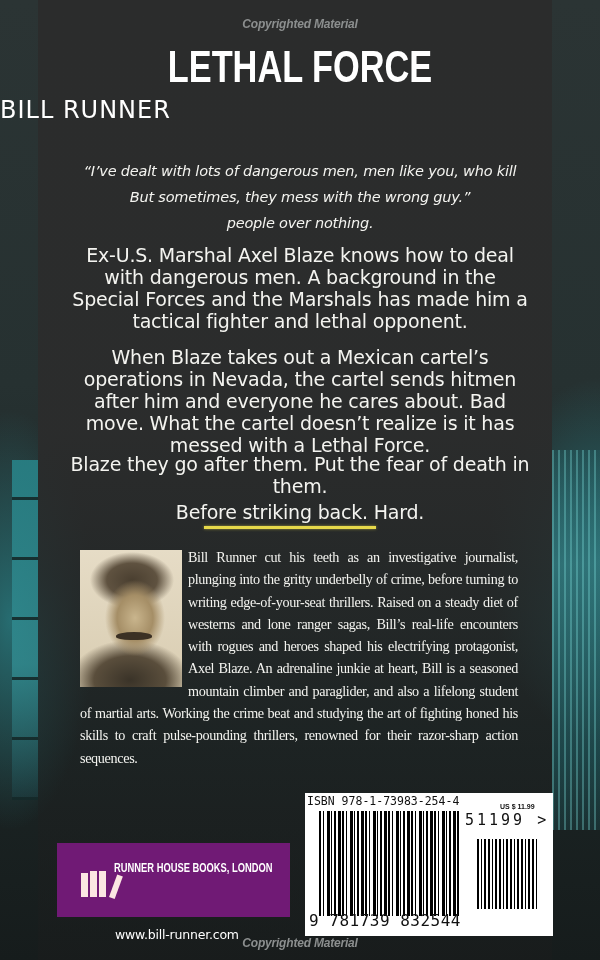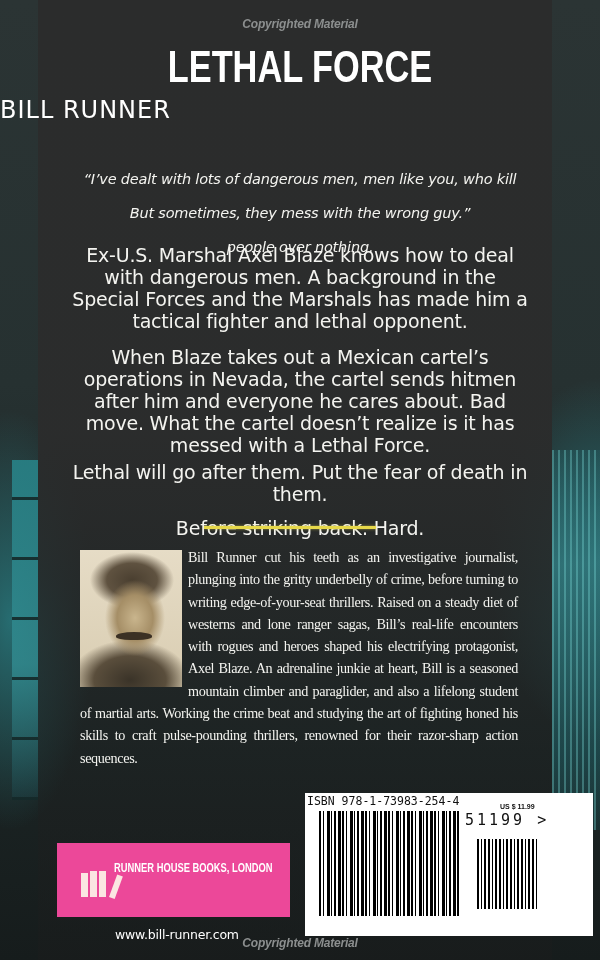--- a/index.html
+++ b/index.html
@@ -47,21 +47,21 @@
     position: absolute; left: 0; top: 96px; width: 600px; 
     font-family: "DejaVu Sans", sans-serif; font-size: 24px; color: #ffffff;
     letter-spacing: 1px;
   }
   .blurb {
     position: absolute; left: 60px; width: 480px; text-align: center;
     font-family: "DejaVu Sans", sans-serif; font-size: 19px; line-height: 22px;
     color: #f4f4f0; letter-spacing: -0.2px;
   }
   .blurb.quote { font-style: italic; font-size: 14.5px; line-height: 22px; }
-  .blurb p { margin: 12px; }
+  .blurb p { margin: 4px; }
   .divider {
     position: absolute; left: 204px; top: 526px; width: 172px; height: 3px;
     background: #e6d84a; box-shadow: 0 0 3px rgba(230,216,74,0.6);
   }
   .photo {
     position: absolute; left: 80px; top: 550px; width: 102px; height: 137px;
     background:
       radial-gradient(ellipse 30px 38px at 55px 68px, #c9b58d 0%, #a58e66 60%, rgba(0,0,0,0) 100%),
       radial-gradient(ellipse 42px 28px at 52px 30px, #4a3f30 0%, #5f5240 60%, rgba(0,0,0,0) 100%),
       radial-gradient(ellipse 60px 40px at 50px 130px, #3a3328 0%, #5a4e3c 60%, rgba(0,0,0,0) 100%),
@@ -71,21 +71,21 @@
     position: absolute; left: 36px; top: 82px; width: 36px; height: 8px;
     background: #3b3024; border-radius: 50% 50% 40% 40%;
   }
   .bio {
     position: absolute; left: 80px; top: 546px; width: 438px;
     font-family: Liberation Serif, serif; font-size: 14.2px; line-height: 22.3px;
     color: #f4f4f0; text-align: justify; letter-spacing: -0.35px;
   }
   .bio .float-spacer { float: left; width: 108px; height: 140px; }
   .barcode-box {
-    position: absolute; left: 305px; top: 793px; width: 288px; height: 143px;
+    position: absolute; left: 305px; top: 793px; width: 248px; height: 143px;
     background: #ffffff; color: #111;
   }
   .isbn-label {
     position: absolute; left: 2px; top: 1px;
     font-family: "DejaVu Sans Mono", monospace; font-size: 11.5px; letter-spacing: 0px;
   }
   .price-label {
     position: absolute; left: 195px; top: 10px; font-family: "Liberation Sans", sans-serif;
     font-size: 7px; font-weight: bold;
   }
@@ -104,21 +104,21 @@
     background: repeating-linear-gradient(90deg,
       #000 0 2px, #fff 2px 4px, #000 4px 5px, #fff 5px 7px, #000 7px 9px, #fff 9px 11px);
   }
   .ean-digits {
     position: absolute; left: 4px; top: 118px;
     font-family: "DejaVu Sans Mono", monospace; font-size: 16px; letter-spacing: 0.5px;
     background: transparent;
   }
   .publisher {
     position: absolute; left: 57px; top: 843px; width: 233px; height: 74px;
-    background: #ec4899;
+    background: #701a75;
   }
   .pub-icon { position: absolute; left: 24px; top: 22px; width: 40px; height: 32px; }
   .pub-icon span { position: absolute; bottom: 0; background: #fbe6e2; }
   .pub-name {
     position: absolute; left: 57px; top: 17px; width: 170px;
     font-family: "Liberation Sans", sans-serif; font-weight: bold; font-size: 13px;
     color: #ffffff; transform: scaleX(0.72); transform-origin: left center; white-space: nowrap;
   }
   .pub-url {
     position: absolute; left: 58px; top: 40px;
@@ -142,41 +142,42 @@
   <p>“I’ve dealt with lots of dangerous men, men like you, who kill</p>
   <p>But sometimes, they mess with the wrong guy.”</p>
   <p>people over nothing.</p>
 </div>
 
 <div class="blurb" style="top:244px; left:72px; width:456px;">Ex-U.S. Marshal Axel Blaze knows how to deal with dangerous men. A background in the Special Forces and the Marshals has made him a tactical fighter and lethal opponent.</div>
 
 <div class="blurb" style="top:346px; left:64px; width:472px;">When Blaze takes out a Mexican cartel’s operations in Nevada, the cartel sends hitmen after him and everyone he cares about. Bad move. What the cartel doesn’t realize is it has messed with a Lethal Force.</div>
 
 <div class="blurb" style="top:449px;">
-  <p>Lethal will go after them. Put the fear of death in them.</p>
+  <p>Blaze they go after them. Put the fear of death in them.</p>
   <p>Before striking back. Hard.</p>
 </div>
 
 <div class="divider"></div>
 
 <div class="photo">
   <div class="mustache"></div>
 </div>
 
 <div class="bio">
   <div class="float-spacer"></div>
   <span>Bill Runner cut his teeth as an investigative journalist, plunging into the gritty underbelly of crime, before turning to writing edge-of-your-seat thrillers. Raised on a steady diet of westerns and lone ranger sagas, Bill’s real-life encounters with rogues and heroes shaped his electrifying protagonist, Axel Blaze. An adrenaline junkie at heart, Bill is a seasoned mountain climber and paraglider, and also a lifelong student of martial arts. Working the crime beat and studying the art of fighting honed his skills to craft pulse-pounding thrillers, renowned for their razor-sharp action sequences.</span>
 </div>
 
 <div class="barcode-box">
   <div class="isbn-label">ISBN 978-1-73983-254-4</div>
   <div class="bars-main"></div>
   <div class="price-label">US $ 11.99</div>
   <div class="price-code">51199 &gt;</div>
   <div class="bars-addon"></div>
+  <div class="ean-digits">9 781739 832544</div>
 </div>
 
 <div class="publisher">
   <div class="pub-icon">
     <span style="left:0; width:7px; height:24px;"></span>
     <span style="left:9px; width:7px; height:26px;"></span>
     <span style="left:18px; width:7px; height:26px;"></span>
     <span style="left:28px; width:6px; height:24px; transform: rotate(20deg); transform-origin: bottom left;"></span>
   </div>
   <div class="pub-name">RUNNER HOUSE BOOKS, LONDON</div>

